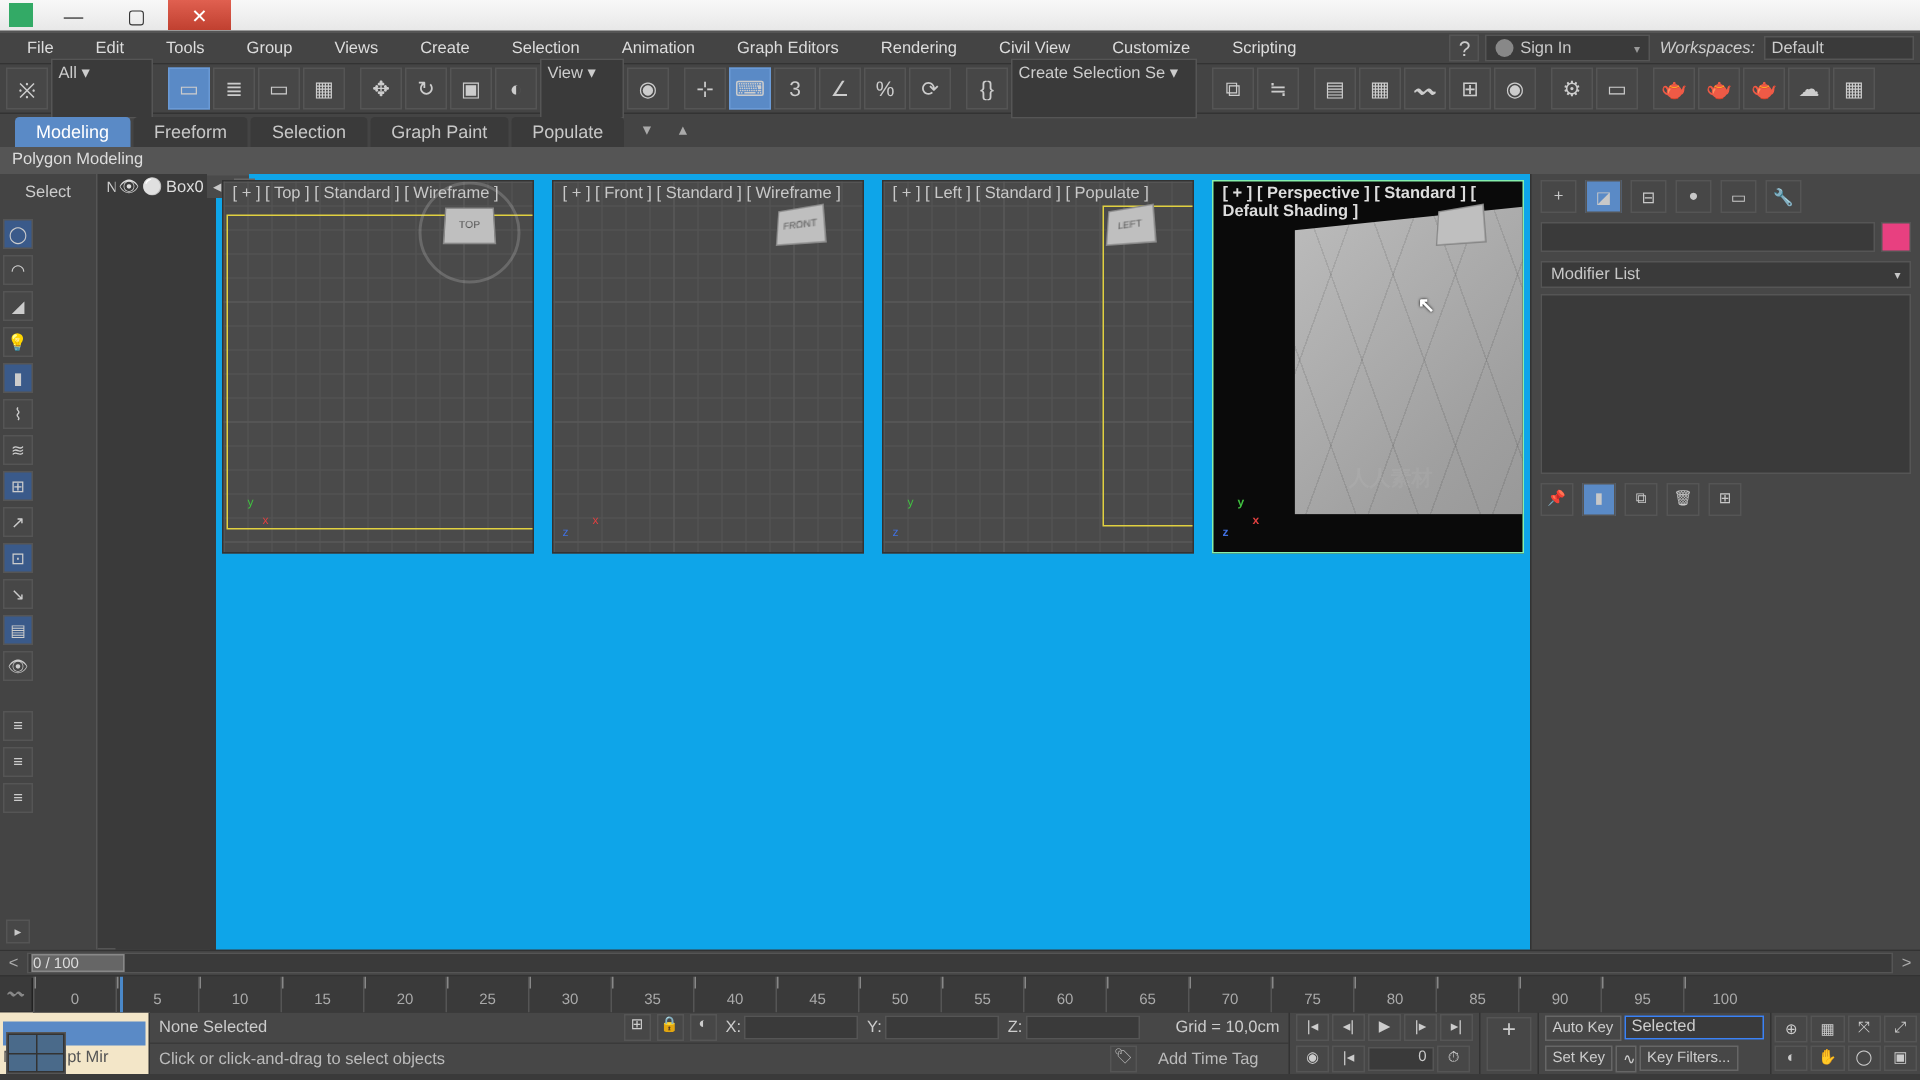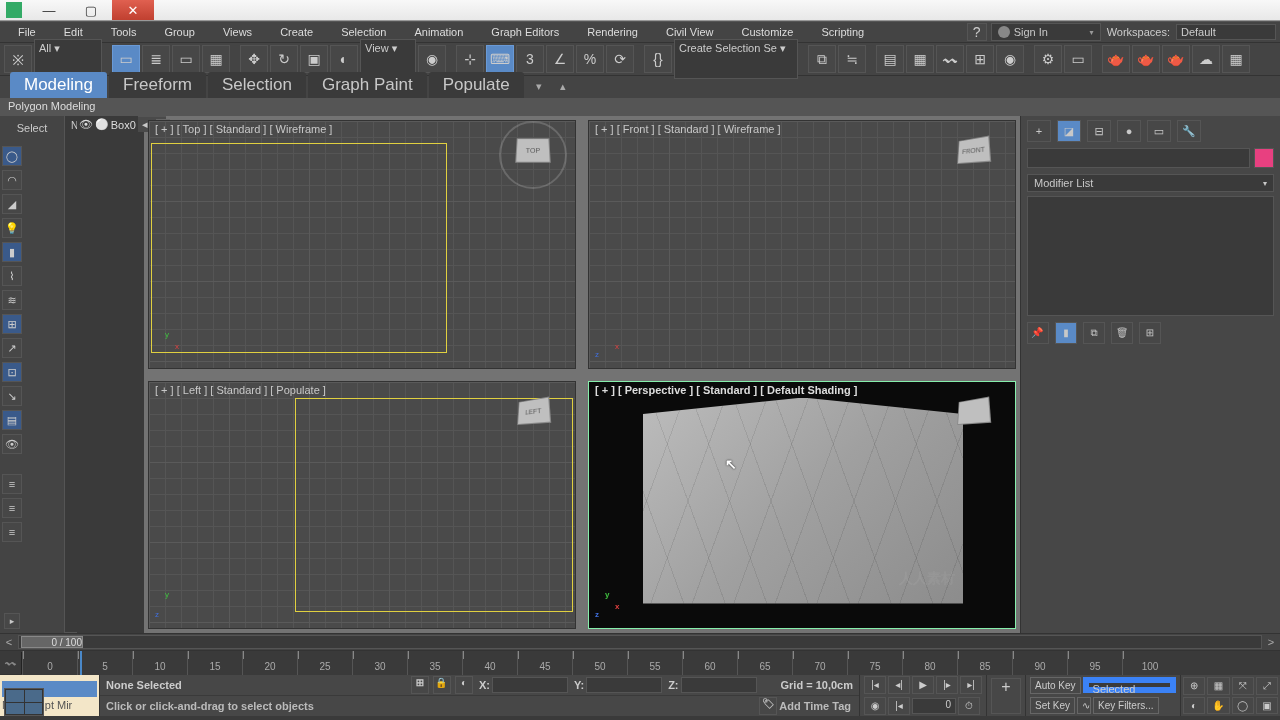--- a/index.html
+++ b/index.html
@@ -15,36 +15,36 @@
 .winbtn.max { background: linear-gradient(#f8f8f8,#e8e8e8); }
 .winbtn.close { background: linear-gradient(#e06050,#c04030); color: #fff; }
 
 
 .menubar { height: 22px; background: #444; display: flex; align-items: center; padding: 0 4px; border-top: 1px solid #555; border-bottom: 1px solid #333; }
 .menubar .menu-item { padding: 0 14px; color: #ddd; }
 .menubar .spacer { flex: 1; }
 .signin-wrap { display:flex; align-items:center; background:#3a3a3a; border:1px solid #555; height:18px; padding:0 6px; width:110px; }
 .signin-wrap .user-icon { width:12px; height:12px; background:#888; border-radius:50%; margin-right:4px; }
 .signin-wrap .sep { margin-left:auto; font-size:8px; color:#999; }
-.workspace-lbl { color:#ccc; padding:0 6px; }
+.workspace-lbl { color:#ccc; padding:0 6px;font-style:italic; }
 .workspace-sel { background:#3a3a3a; border:1px solid #555; color:#ccc; padding:1px 4px; width:100px; }
 
 
 .toolbar { height: 33px; background: #444; display: flex; align-items: center; padding: 0 4px; gap: 2px; border-bottom: 1px solid #333; }
 .tbtn { width: 28px; height: 28px; background: #474747; border: 1px solid #555; display: flex; align-items: center; justify-content: center; color: #ccc; font-size: 14px; }
 .tbtn.active { background: #5a8ac6; border-color:#6a9ad6; }
 .tbtn-gap { width: 6px; }
 .tb-sel { background: #3a3a3a; border: 1px solid #555; color: #ccc; padding: 2px 4px; height: 40px; }
 .tb-sel.all { width:68px; }
 .tb-sel.view { width:56px; }
 .tb-sel.cselset { width:124px; }
 
 
 .ribbon-tabs { height: 22px; background: #444; display: flex; align-items: flex-end; padding: 0 10px; gap: 2px; }
-.ribbon-tab { padding: 3px 14px; background: #3a3a3a; color: #c8c8c8; border-radius: 3px 3px 0 0; font-size: 17px; }
+.ribbon-tab { padding: 3px 14px; background: #3a3a3a; color: #c8c8c8; border-radius: 3px 3px 0 0; font-size: 12px; }
 .ribbon-tab.active { background: #5a8ac6; color: #fff; }
 .ribbon-tabs .ctrl { margin-left: 4px; width:18px; height:18px; text-align:center; color:#aaa; }
 .ribbon-strip { height: 18px; background: #555; color: #ddd; padding: 2px 8px; font-size: 11px; }
 
 
 .workspace { display: flex; height: 517px; }
 
 
 .left-strip { width: 64px; background: #444; display:flex; flex-direction:column; }
 .left-label { height: 24px; display:flex; align-items:center; justify-content:center; color:#ccc; }
@@ -59,21 +59,21 @@
 .scene-head { padding: 4px 6px; color:#ccc; font-size:10px; white-space:nowrap; overflow:hidden; border-bottom:1px solid #555; }
 .scene-body { flex:1; display:flex; }
 .scene-list { flex:1; padding:2px; }
 .scene-item { display:flex; align-items:center; gap:2px; font-size:10px; color:#ddd; }
 .scene-hscroll { height:16px; background:#4a4a4a; display:flex; align-items:center; border-top:1px solid #555; position:relative; }
 .scene-hscroll .lbtn{width:14px;text-align:center;}
 .scene-hscroll .rbtn{width:14px;text-align:center;margin-left:auto;}
 .scene-hscroll .thumb{position:absolute;left:18px;width:14px;height:12px;background:#666;}
 
 
-.viewports { flex: 1; background: #737373; display: grid; grid-template-columns: 1fr 1fr; grid-template-rows: 1fr 1fr; gap: 12px; padding: 4px; margin-left:4px; }
+.viewports { flex: 1; background: #0ea5e9; display: grid; grid-template-columns: 1fr 1fr 1fr 1fr; grid-template-rows: 1fr 1fr; gap: 12px; padding: 4px; margin-left:4px; }
 .vp { position: relative; background: #4a4a4a; border: 1px solid #333; overflow:hidden; }
 .vp.active { border: 1px solid #86efac; font-weight: bold; }
 .vp-label { position: absolute; top: 2px; left: 6px; color: #c8c8c8; font-size: 11px; z-index:10; }
 .vp-grid {
   position:absolute; inset:0;
   background-image:
     linear-gradient(#5a5a5a 1px, transparent 1px),
     linear-gradient(90deg, #5a5a5a 1px, transparent 1px),
     linear-gradient(#555 1px, transparent 1px),
     linear-gradient(90deg, #555 1px, transparent 1px);
@@ -107,51 +107,51 @@
 .cp-stack { margin:0 6px 6px; height:120px; background:#3a3a3a; border:1px solid #555; }
 .cp-tools { display:flex; gap:6px; padding:0 6px 6px; }
 .cp-tool { width:22px; height:22px; background:#474747; border:1px solid #555; text-align:center; line-height:20px; font-size:10px; }
 .cp-tool.active { background:#5a8ac6; }
 .cp-blank { flex:1; }
 
 
 .frame-slider { height: 17px; background: #444; display:flex; align-items:center; border-top:1px solid #333; }
 .fs-arrow { width:18px; text-align:center; color:#aaa; }
 .fs-track { flex:1; height:14px; background:#3a3a3a; border:1px solid #555; position:relative; }
-.fs-handle{ position:absolute; left:2px; top:0; height:12px; width:62px; background:#666; border:1px solid #888; text-align:right; font-size:10px; color:#ddd; }
+.fs-handle{ position:absolute; left:2px; top:0; height:12px; width:62px; background:#666; border:1px solid #888; text-align:left; font-size:10px; color:#ddd; }
 
 .trackbar { height: 24px; background: #3a3a3a; display:flex; align-items:center; border-top:1px solid #333; }
 .trackbar .tb-icon { width:22px; height:22px; border-right:1px solid #222; text-align:center; color:#888; line-height:22px; }
 .trackbar .ruler { flex:1; position:relative; height:24px; background:#3a3a3a; overflow:hidden; }
 .ruler .marks { position:absolute; left:0; right:0; top:0; height:24px; display:flex; }
 .ruler .mark { width:55px; text-align:center; color:#aaa; font-size:10px; padding-top:10px; border-left:1px solid #555; position:relative; }
 .ruler .mark::before{content:"";position:absolute;left:0;top:0;height:8px;width:1px;background:#888;}
 .ruler .playhead { position:absolute; left:58px; top:0; width:2px; height:24px; background:#4a88c8; }
 
 
 .statusbar { height: 42px; background: #474747; display:flex; border-top:1px solid #333; }
 .maxscript { width:100px; background:#f3e6c8; color:#555; font-size:9px; display:flex; flex-direction:column; justify-content:center; padding:2px; border-right:1px solid #333; }
 .maxscript .line1{ height:16px; background:#5a8ac6; margin-bottom:2px; }
-.status-mid { flex:1; display:flex; flex-direction:column;font-weight:bold; }
+.status-mid { flex:1; display:flex; flex-direction:column; }
 .status-line1 { height:21px; display:flex; align-items:center; gap:6px; padding:0 6px; color:#ccc; font-size:11px; border-bottom:1px solid #3a3a3a; }
 .status-line2 { height:21px; display:flex; align-items:center; padding:0 6px; color:#bbb; font-size:11px; }
 .coord { display:flex; align-items:center; gap:2px; }
 .coord-input { width:76px; height:16px; background:#3a3a3a; border:1px solid #555; }
 .status-icons { display:flex; gap:4px; }
 .sicon { width:18px; height:18px; background:#474747; border:1px solid #555; text-align:center; font-size:10px; }
 
 .time-ctrls { display:flex; flex-direction:column; border-left:1px solid #333; }
 .tc-row { display:flex; height:21px; align-items:center; gap:2px; padding:0 4px; }
 .tc-btn { width:22px; height:18px; background:#474747; border:1px solid #555; text-align:center; font-size:10px; line-height:16px; color:#ccc; }
 .tc-btn.big{ width:30px; height:36px; font-size:16px; }
 
 .anim-panel { width:155px; border-left:1px solid #333; display:flex; flex-direction:column; }
 .anim-row { height:21px; display:flex; align-items:center; gap:2px; padding:0 4px; }
 .ak-btn { background:#474747; border:1px solid #666; color:#ccc; padding:2px 4px; font-size:10px; }
-.ak-sel { flex:1; height:16px; background:#3a3a3a; border:6px solid #3b82f6; color:#ccc; font-size:10px; padding:0 4px; }
+.ak-sel { flex:1; height:16px; background:#3a3a3a; border:1px solid #3b82f6; color:#ccc; font-size:10px; padding:0 4px; }
 .spin{ width:44px; height:16px; background:#3a3a3a; border:1px solid #555; color:#ccc; font-size:10px; text-align:right; padding-right:4px; }
 
 .nav-viewport { width:100px; border-left:1px solid #333; display:grid; grid-template-columns:repeat(4,1fr); grid-template-rows:1fr 1fr; gap:2px; padding:2px; }
 .nvbtn{ background:#474747; border:1px solid #555; font-size:10px; color:#ccc; text-align:center; display:flex; align-items:center; justify-content:center; }
 
 .vp-layout-icon{ position:absolute; left:4px; bottom:4px; width:40px; height:28px; display:grid; grid-template-columns:1fr 1fr; grid-template-rows:1fr 1fr; gap:1px; background:#333; border:1px solid #555; padding:1px; }
 .vp-layout-icon div{background:#4a6a8a;}
 
 .wm { position:absolute; color:rgba(255,255,255,0.06); font-size:14px; z-index:5; pointer-events:none; }
 </style>
@@ -453,21 +453,21 @@
       <div class="coord">
           <span>Z:</span>
           <div class="coord-input"></div>
         </div>
       <span style="margin-left:18px;">Grid = 10,0cm</span>
     </div>
     <div class="status-line2">
       <span>Click or click-and-drag to select objects</span>
       <div style="flex:1;"></div>
       <div class="sicon">🏷</div>
-      <span style="margin:0 2px;text-align:center;">Add Time Tag</span>
+      <span style="margin:0 14px;text-align:center;">Add Time Tag</span>
     </div>
   </div>
 
   <div class="time-ctrls">
     <div class="tc-row">
       <div class="tc-btn">|◂</div>
       <div class="tc-btn">◂|</div>
       <div class="tc-btn">▶</div>
       <div class="tc-btn">|▸</div>
       <div class="tc-btn">▸|</div>

